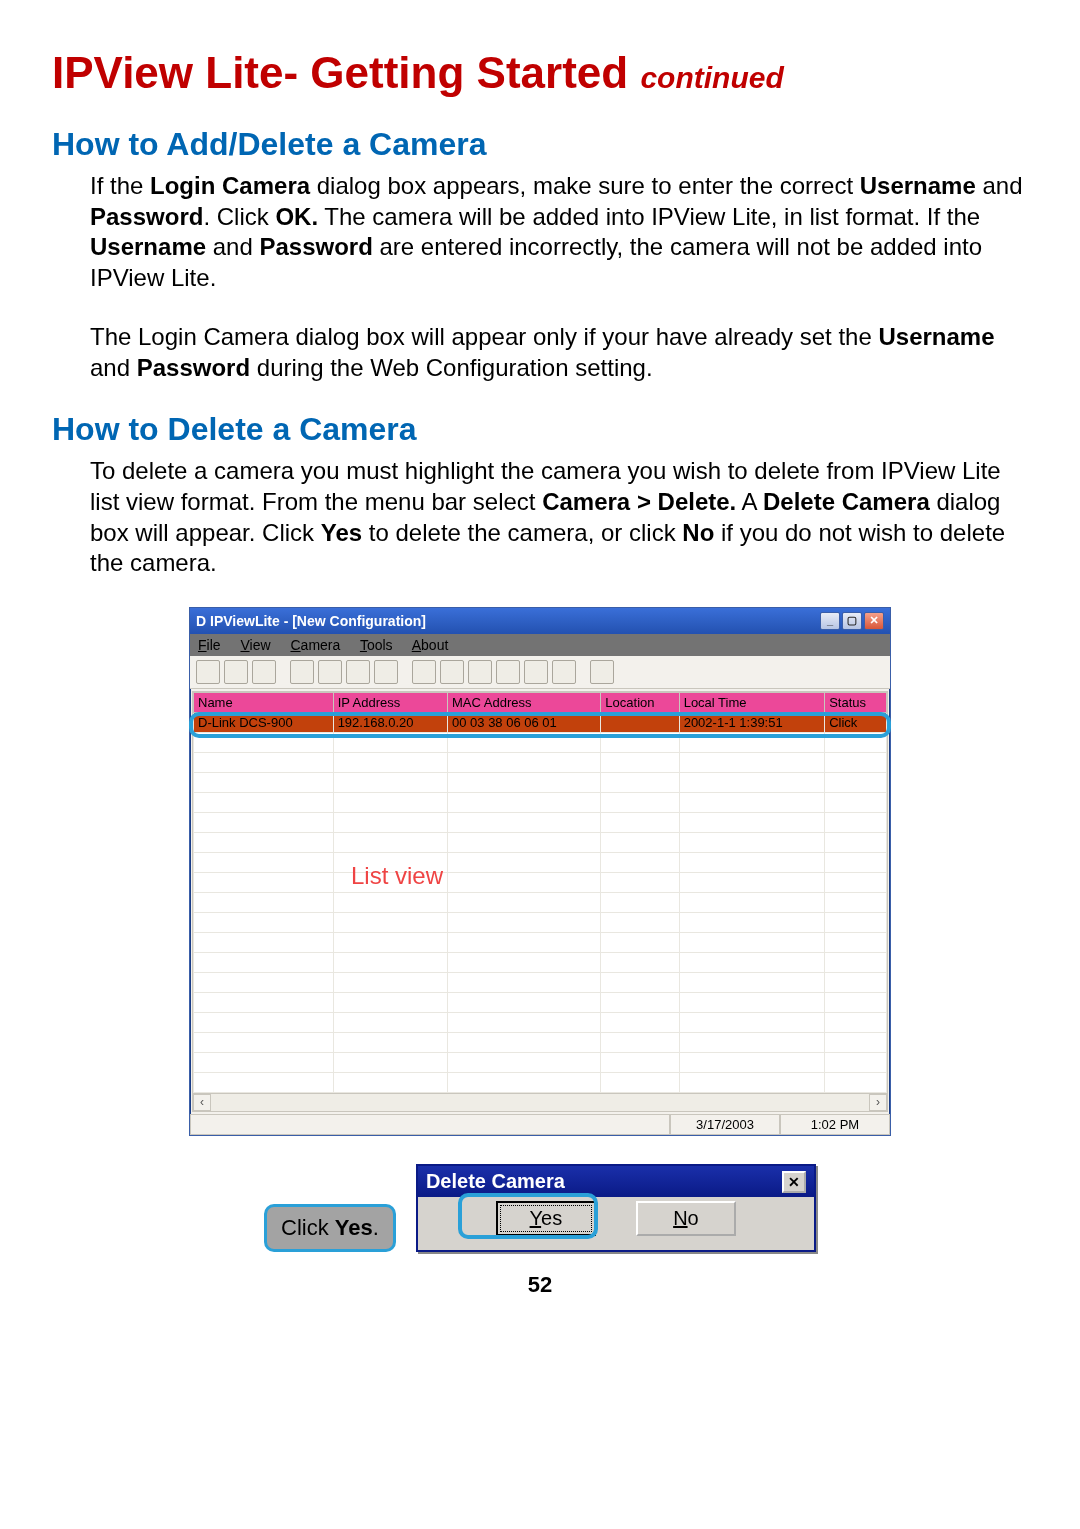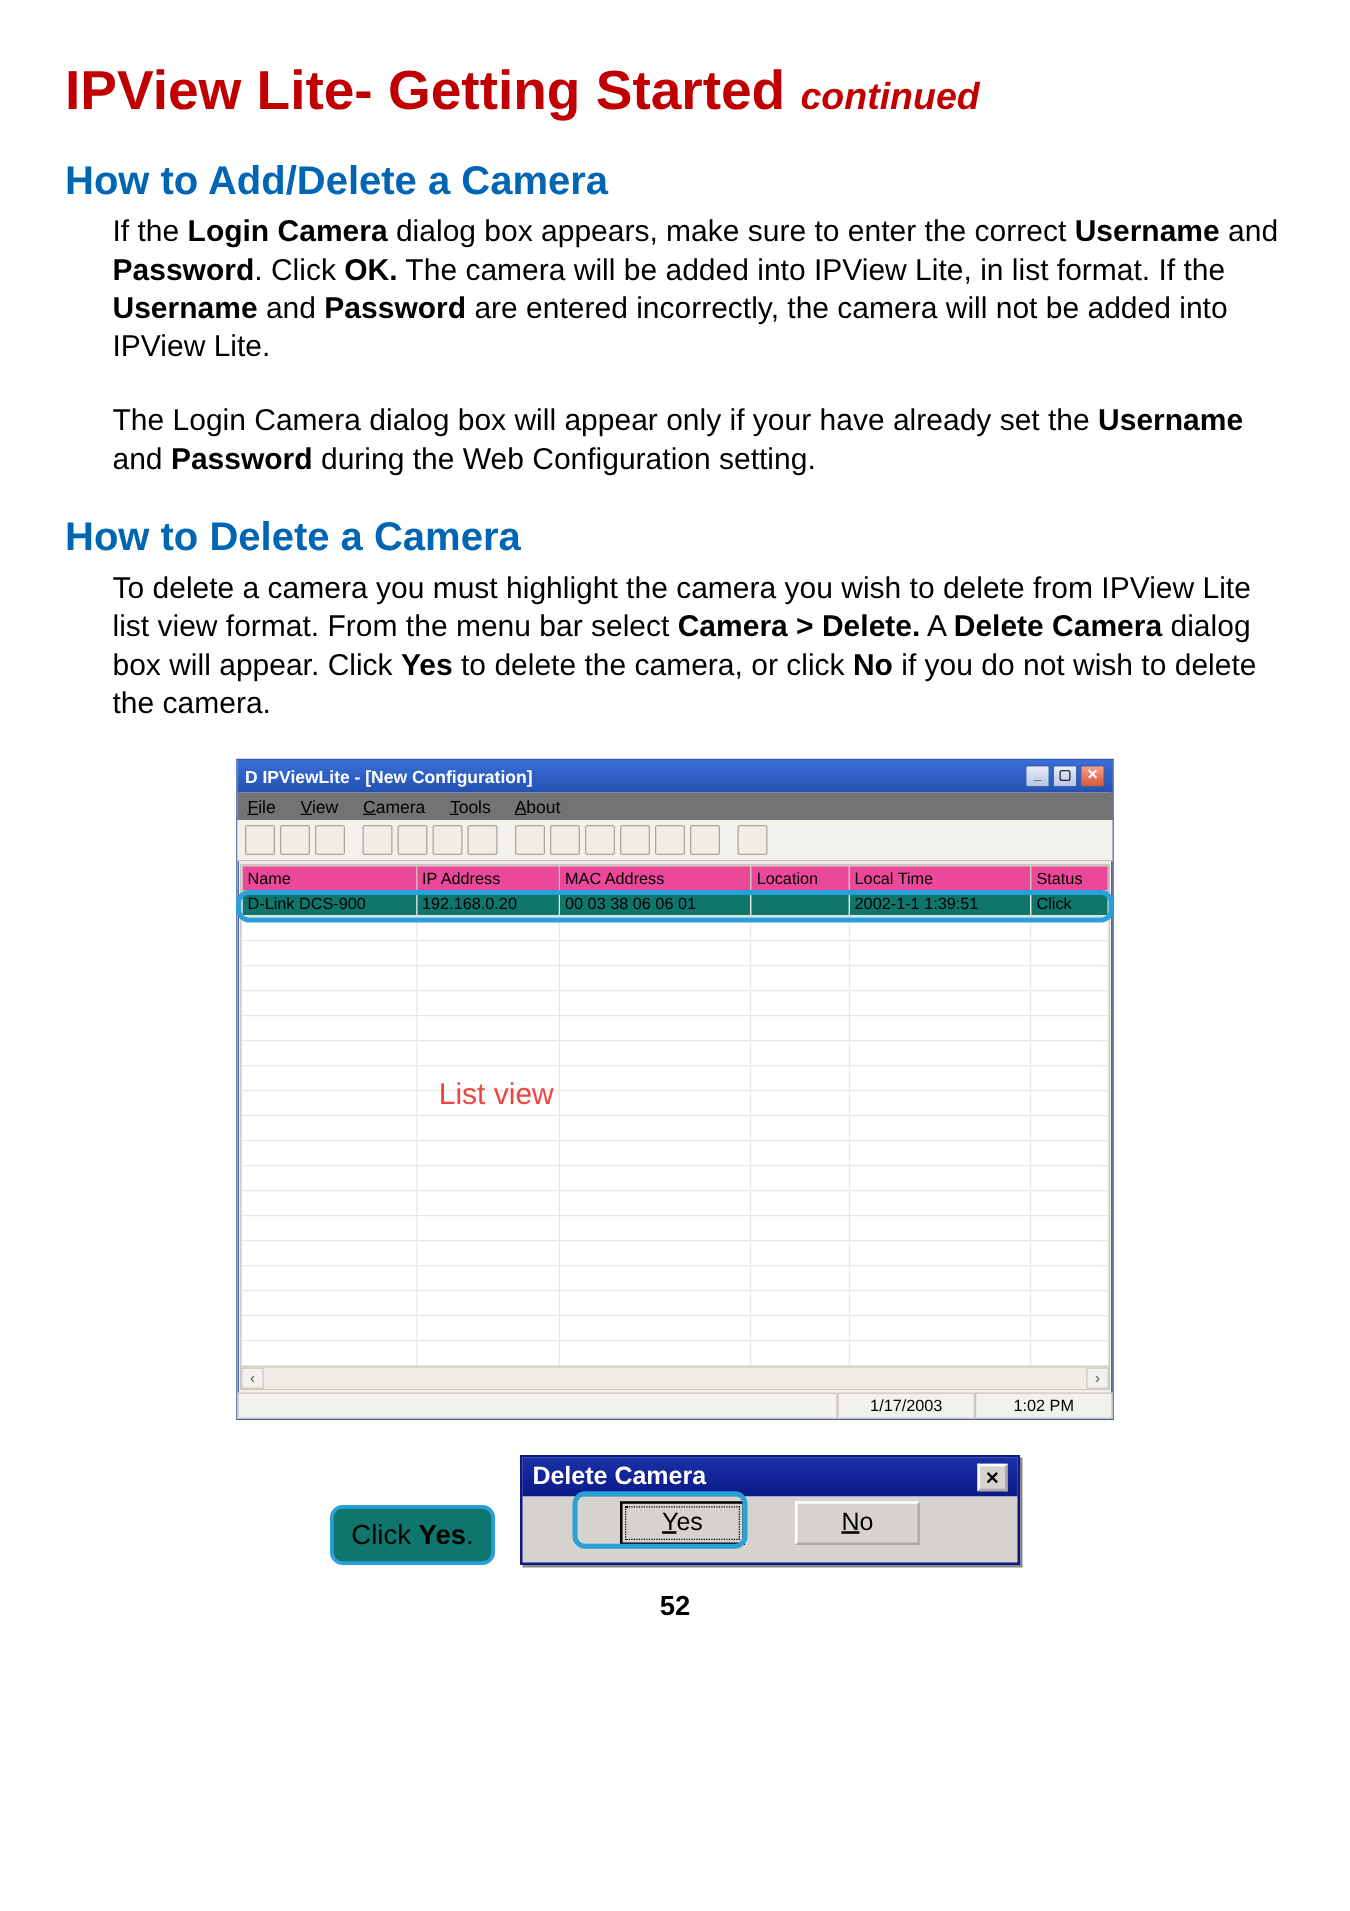--- a/index.html
+++ b/index.html
@@ -109,21 +109,21 @@
     }
     .ipv-table td {
       border-left: 1px solid #e9e7e0;
       border-right: 1px solid #e9e7e0;
       border-bottom: 1px solid #e9e7e0;
       padding: 2px 4px;
       height: 18px;
       color: #000;
     }
     .ipv-table tr.filler td { color: transparent; }
-    .highlighted-row td { background: #0f766e; }
+    .highlighted-row td { background: #c2410c; }
     .row-halo {
       position: absolute;
       border: 4px solid #2aa0d8;
       border-radius: 10px;
       top: 20px;
       left: -4px;
       right: -4px;
       height: 26px;
       pointer-events: none;
     }
@@ -160,21 +160,21 @@
 
     
     .dialog-row {
       display: flex;
       align-items: flex-end;
       justify-content: center;
       gap: 20px;
       margin-top: 10px;
     }
     .click-yes-box {
-      background: #0f766e;
+      background: #a3a3a3;
       border: 3px solid #2aa0d8;
       border-radius: 10px;
       padding: 8px 14px;
       font-size: 22px;
       color: #000;
       text-align: center;
     }
     .click-yes-box b { font-weight: bold; }
     .del-dialog {
       width: 400px;
@@ -466,21 +466,21 @@
           </tr>
       </tbody>
     </table>
     <div class="ipv-scrollbar">
       <div class="arrow">‹</div>
       <div class="arrow">›</div>
     </div>
   </div>
   <div class="ipv-statusbar">
     <div class="spacer"></div>
-    <div class="cell">1/17/2003</div>
+    <div class="cell">3/17/2003</div>
     <div class="cell">1:02 PM</div>
   </div>
 </div>
 
 <div class="dialog-row">
   <div class="click-yes-box">
     <span>Click </span><b>Yes</b><span>.</span>
   </div>
   <div class="del-dialog">
     <div class="del-titlebar">

